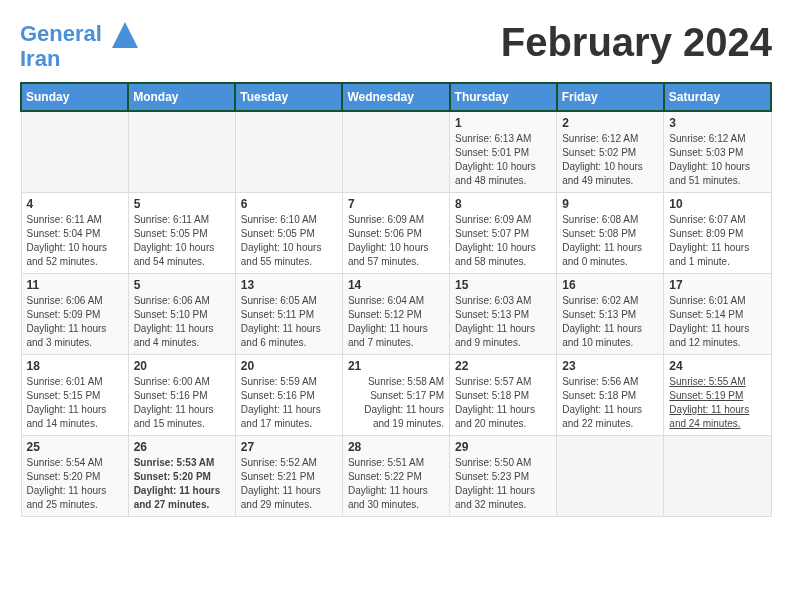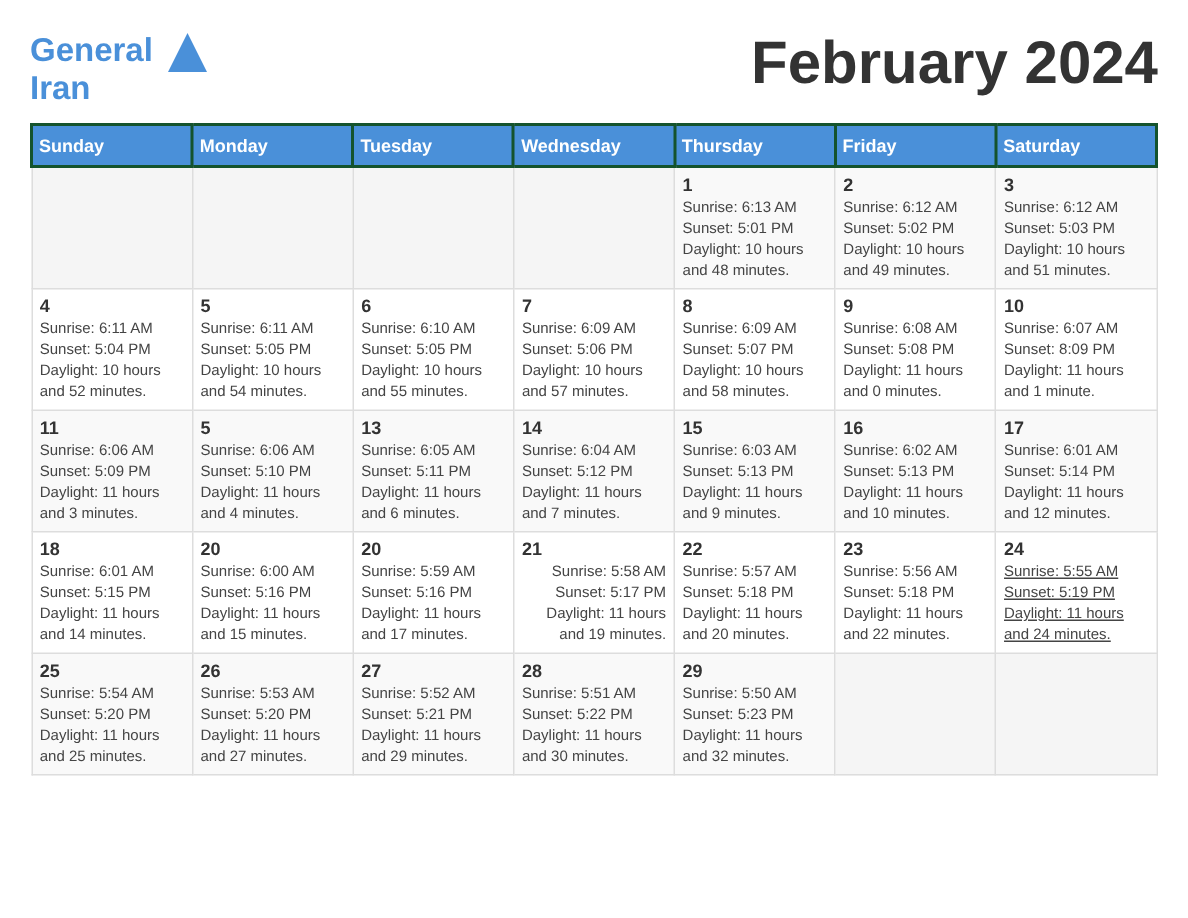--- a/index.html
+++ b/index.html
@@ -306,21 +306,21 @@
       <tr>
         <td>
           <span class="day-number">25</span>
           <div class="day-info" style="white-space: pre-line;">Sunrise: 5:54 AM
 Sunset: 5:20 PM
 Daylight: 11 hours
 and 25 minutes.</div>
         </td>
         <td>
           <span class="day-number">26</span>
-          <div class="day-info" style="white-space: pre-line;">Sunrise: 5:53 AM
+          <div class="day-info" style="white-space: pre-line; font-weight: bold;">Sunrise: 5:53 AM
 Sunset: 5:20 PM
 Daylight: 11 hours
 and 27 minutes.</div>
         </td>
         <td>
           <span class="day-number">27</span>
           <div class="day-info" style="white-space: pre-line;">Sunrise: 5:52 AM
 Sunset: 5:21 PM
 Daylight: 11 hours
 and 29 minutes.</div>

